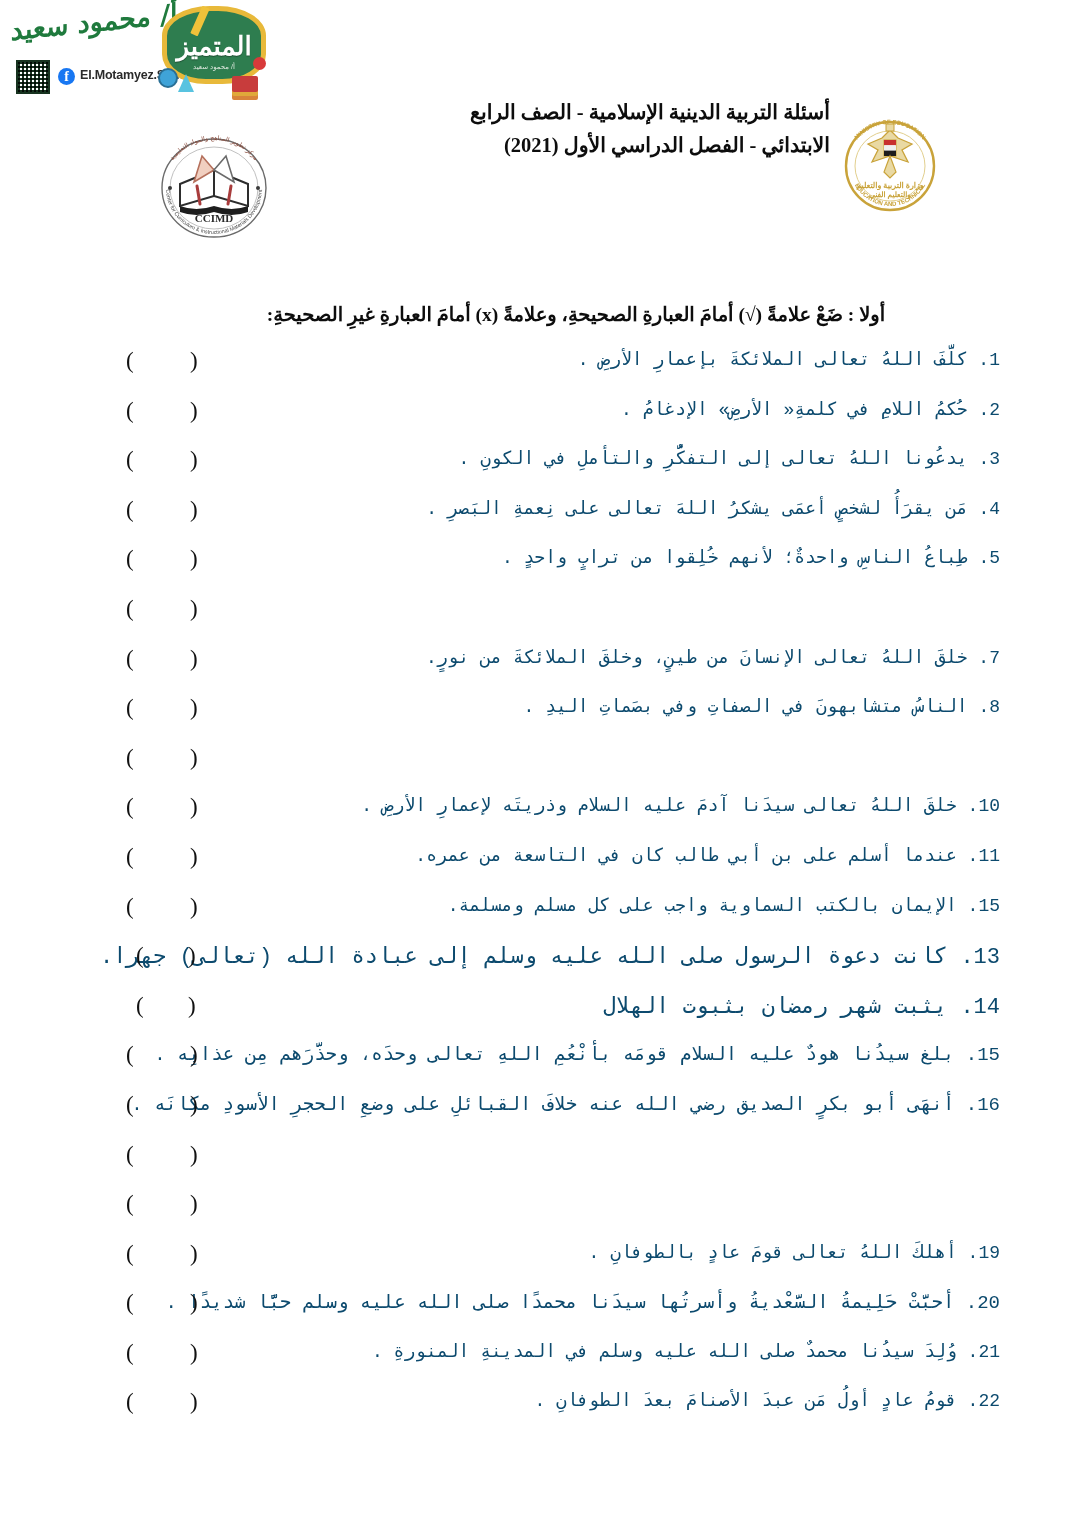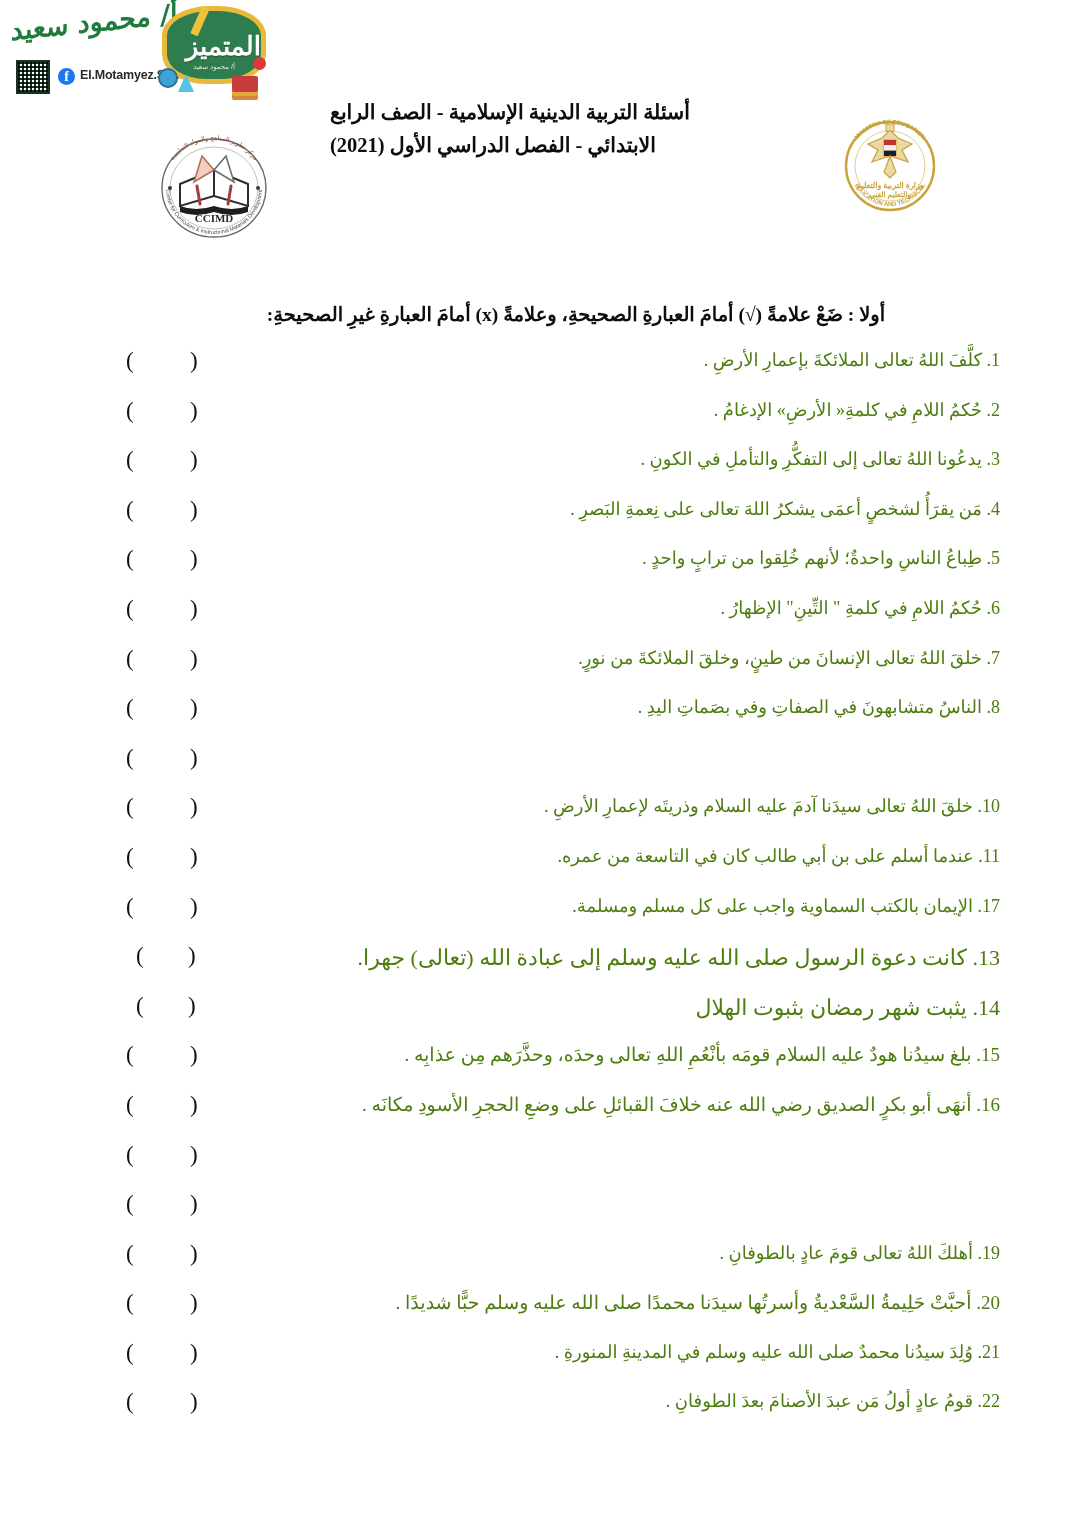--- a/index.html
+++ b/index.html
@@ -100,20 +100,21 @@
     background: #2e7d4f;
     border: 5px solid #e8b93a;
     border-radius: 46% 46% 42% 42% / 38%;
     box-sizing: border-box;
   }
   .logo-board .board-word {
     position: absolute;
     top: 20px;
     left: 0;
     right: 0;
+    text-align: center;
     color: #ffffff;
     font-family: "DejaVu Serif", serif;
     font-size: 26px;
     font-weight: bold;
     direction: rtl;
     text-shadow: 0 1px 1px rgba(0,0,0,.35);
   }
   .logo-board .board-sub {
     position: absolute;
     top: 52px;
@@ -172,21 +173,21 @@
     width: 104px;
     height: 102px;
   }
 
   
   .doc-title {
     position: absolute;
     top: 96px;
     left: 330px;
     width: 500px;
-    text-align: left;
+    text-align: right;
     direction: rtl;
     font-family: "Liberation Serif", "DejaVu Serif", serif;
     font-size: 20.5px;
     font-weight: bold;
     line-height: 1.62;
     color: #0d0d0d;
   }
   .doc-title span { display: block; }
 
   
@@ -216,24 +217,24 @@
     position: relative;
     height: 49.6px;
   }
   .q-text {
     position: absolute;
     right: 80px;
     left: 250px;
     top: 6px;
     text-align: right;
     direction: rtl;
-    font-family: Liberation Serif, serif;
+    font-family: Liberation Mono, monospace;
     font-size: 18px;
     line-height: 1.2;
-    color: #4d7c0f;
+    color: #0c4a6e;
     white-space: nowrap;
   }
   .q-row.compact .q-text { font-size: 22px; }
   .q-row.tiny .q-text   { font-size: 19px; }
 
   .q-answer {
     position: absolute;
     top: 4px;
     left: 118px;
     width: 92px;
@@ -374,21 +375,20 @@
       </div>
     </div>
     <div class="q-row">
       <div class="q-text">5. طِباعُ الناسِ واحدةٌ؛ لأنهم خُلِقوا من ترابٍ واحدٍ .</div>
       <div class="q-answer">
         <span class="paren-open">(</span>
         <span class="paren-close">)</span>
       </div>
     </div>
     <div class="q-row">
-      <div class="q-text">6.  حُكمُ اللامِ في كلمةِ " التِّينِ"  الإظهارُ .</div>
       <div class="q-answer">
         <span class="paren-open">(</span>
         <span class="paren-close">)</span>
       </div>
     </div>
     <div class="q-row">
       <div class="q-text">7.  خلقَ اللهُ تعالى الإنسانَ من طينٍ، وخلقَ الملائكةَ من نورٍ.</div>
       <div class="q-answer">
         <span class="paren-open">(</span>
         <span class="paren-close">)</span>
@@ -415,21 +415,21 @@
       </div>
     </div>
     <div class="q-row">
       <div class="q-text">11. عندما أسلم على بن أبي طالب كان في التاسعة من عمره.</div>
       <div class="q-answer">
         <span class="paren-open">(</span>
         <span class="paren-close">)</span>
       </div>
     </div>
     <div class="q-row">
-      <div class="q-text">17. الإيمان بالكتب السماوية واجب على كل مسلم ومسلمة.</div>
+      <div class="q-text">15. الإيمان بالكتب السماوية واجب على كل مسلم ومسلمة.</div>
       <div class="q-answer">
         <span class="paren-open">(</span>
         <span class="paren-close">)</span>
       </div>
     </div>
     <div class="q-row compact shifted">
       <div class="q-text">13. كانت دعوة الرسول صلى الله عليه وسلم إلى عبادة الله (تعالى) جهرا.</div>
       <div class="q-answer">
         <span class="paren-open">(</span>
         <span class="paren-close">)</span>

